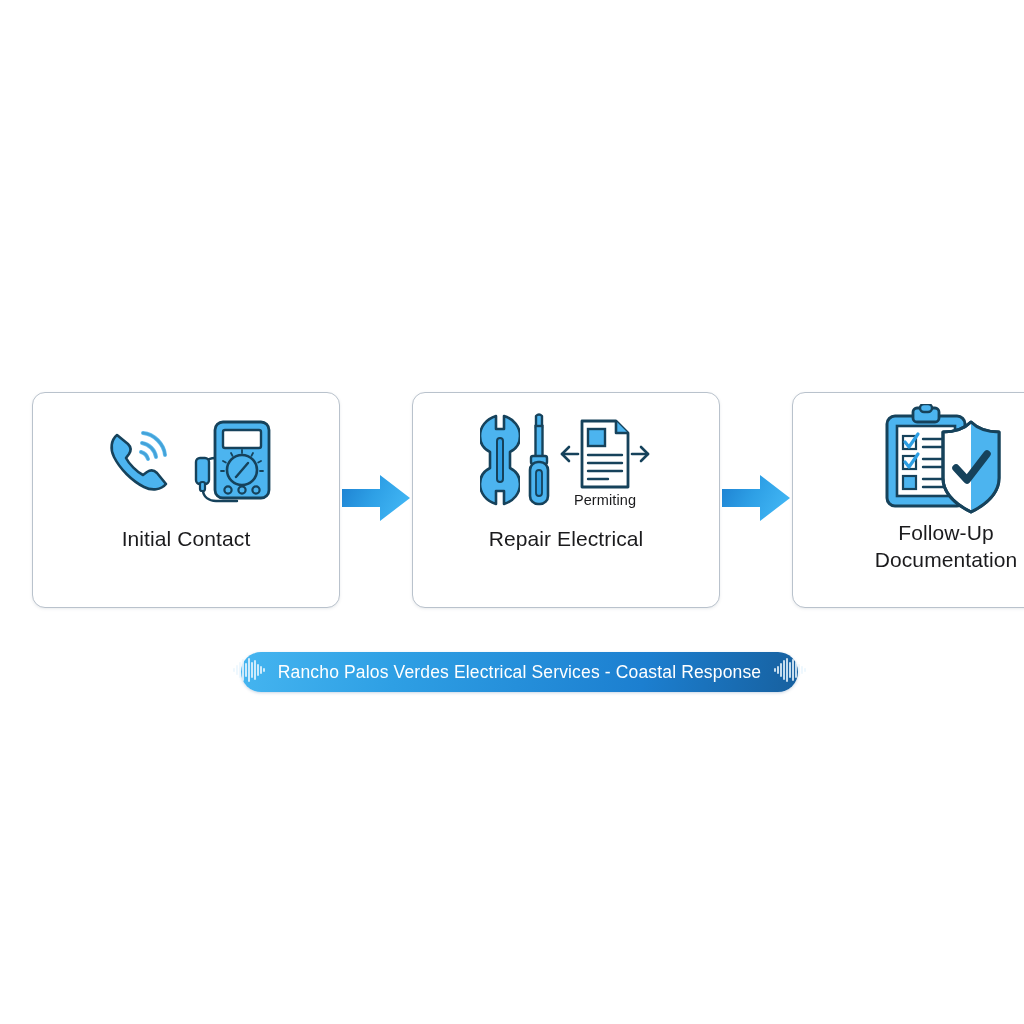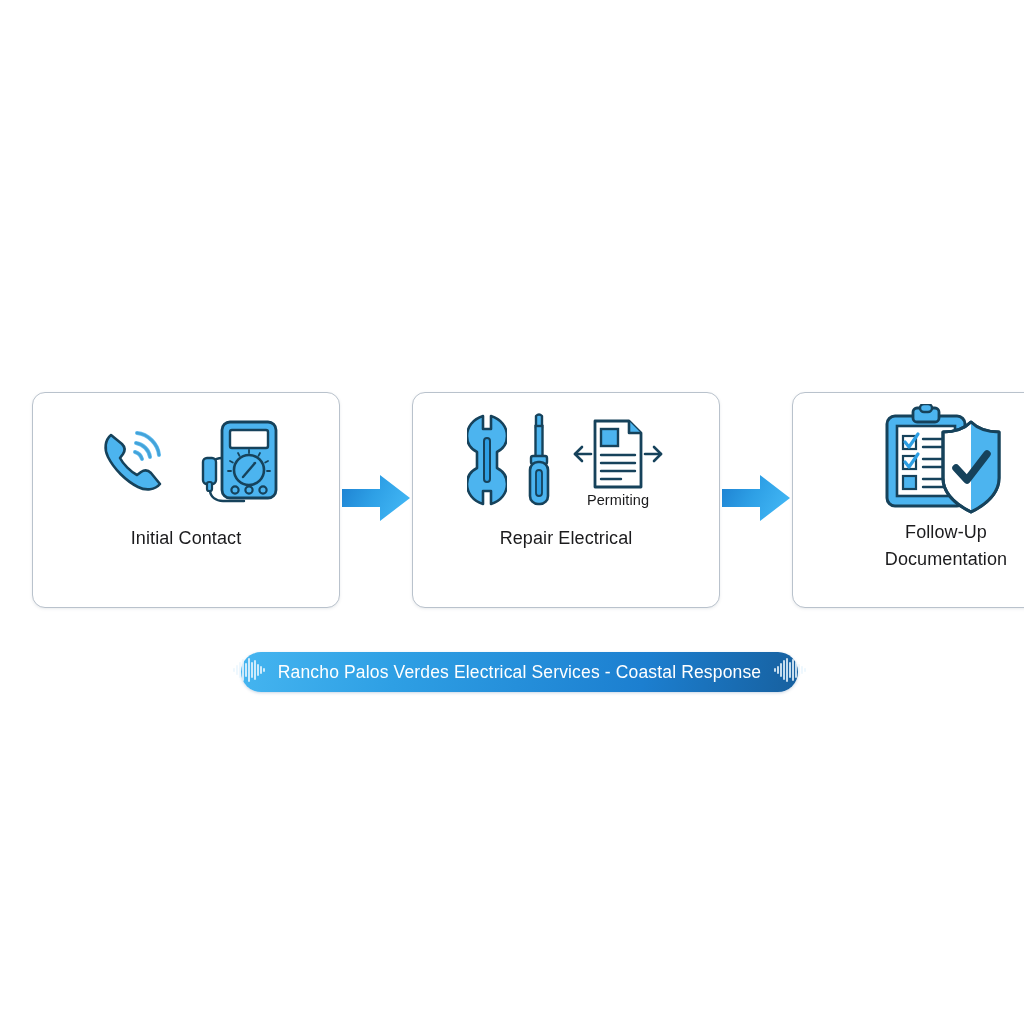--- a/index.html
+++ b/index.html
@@ -44,29 +44,29 @@
     justify-content: flex-start;
     flex: 0 0 auto;
   }
 
   .card-icons {
     height: 132px;
     width: 100%;
     display: flex;
     align-items: center;
     justify-content: center;
-    gap: 17px;
+    gap: 4px;
     padding-top: 6px;
   }
 
   .card-label {
     width: 100%;
     text-align: center;
     color: #1b1b1d;
-    font-size: 18px;
+    font-size: 21px;
     line-height: 27px;
     letter-spacing: 0.1px;
     padding: 0 10px;
   }
 
   .card-label.two-line { margin-top: -6px; }
 
   
   .arrow-gap {
     flex: 1 1 auto;

